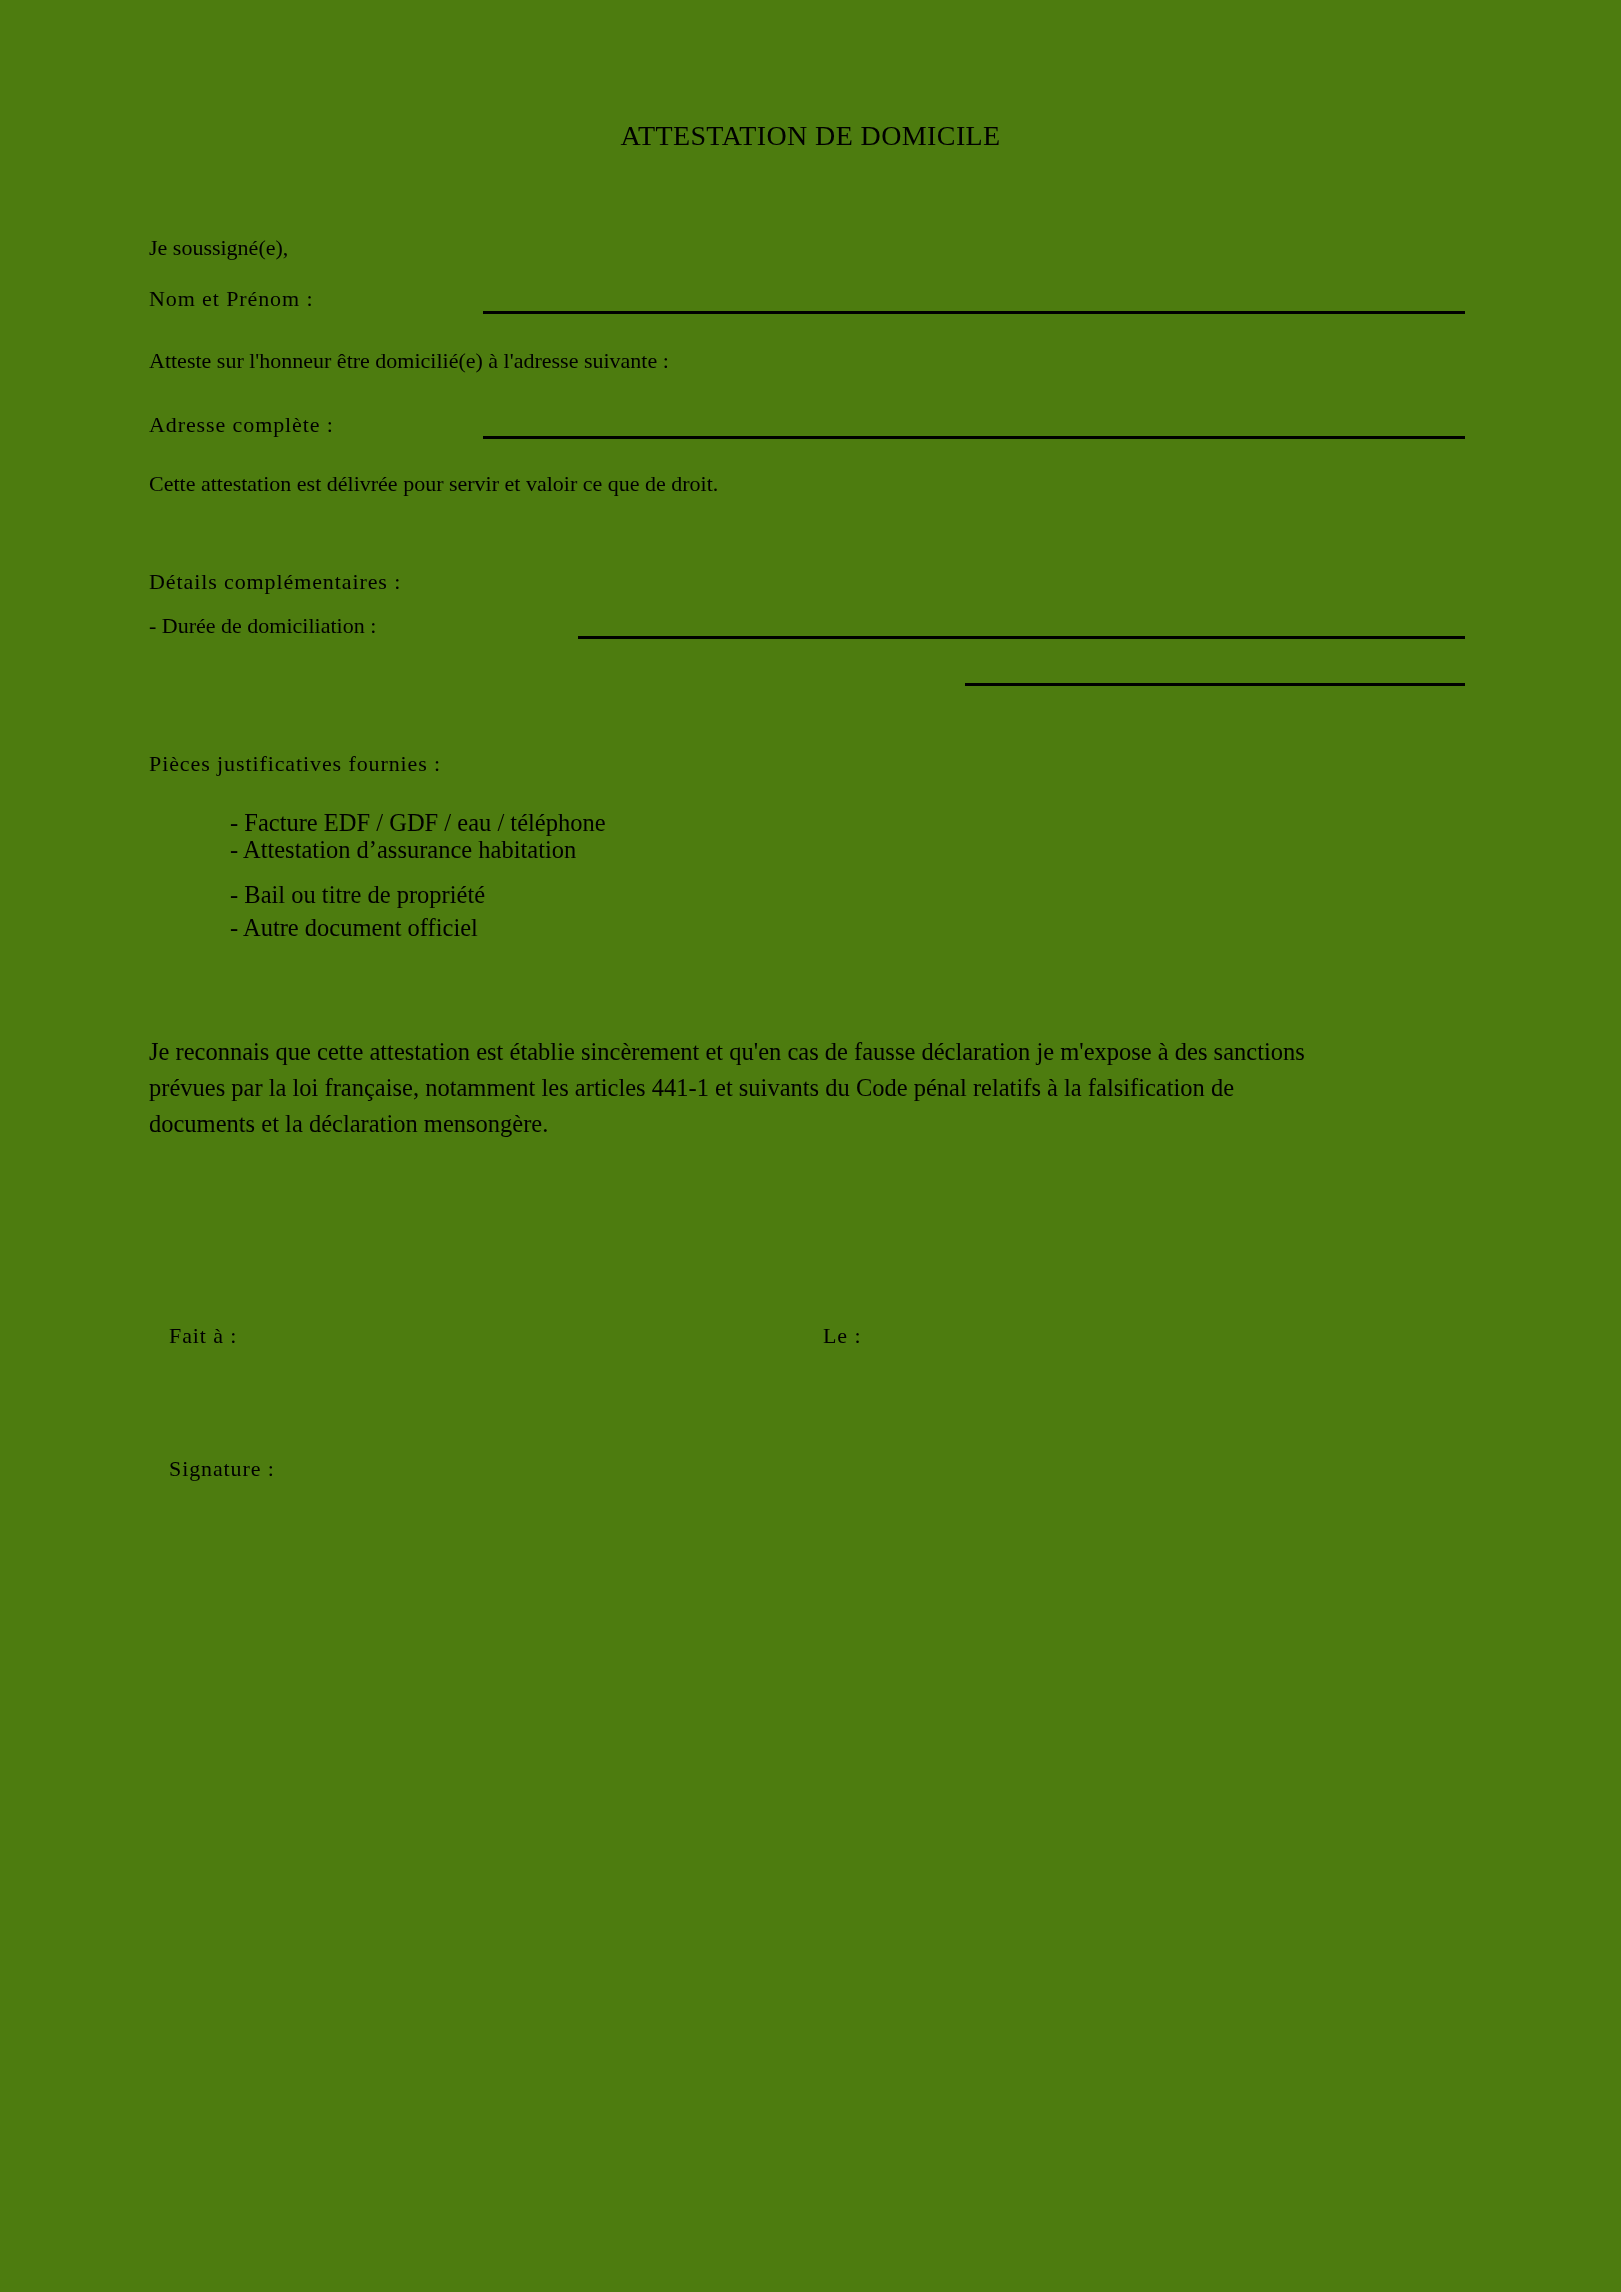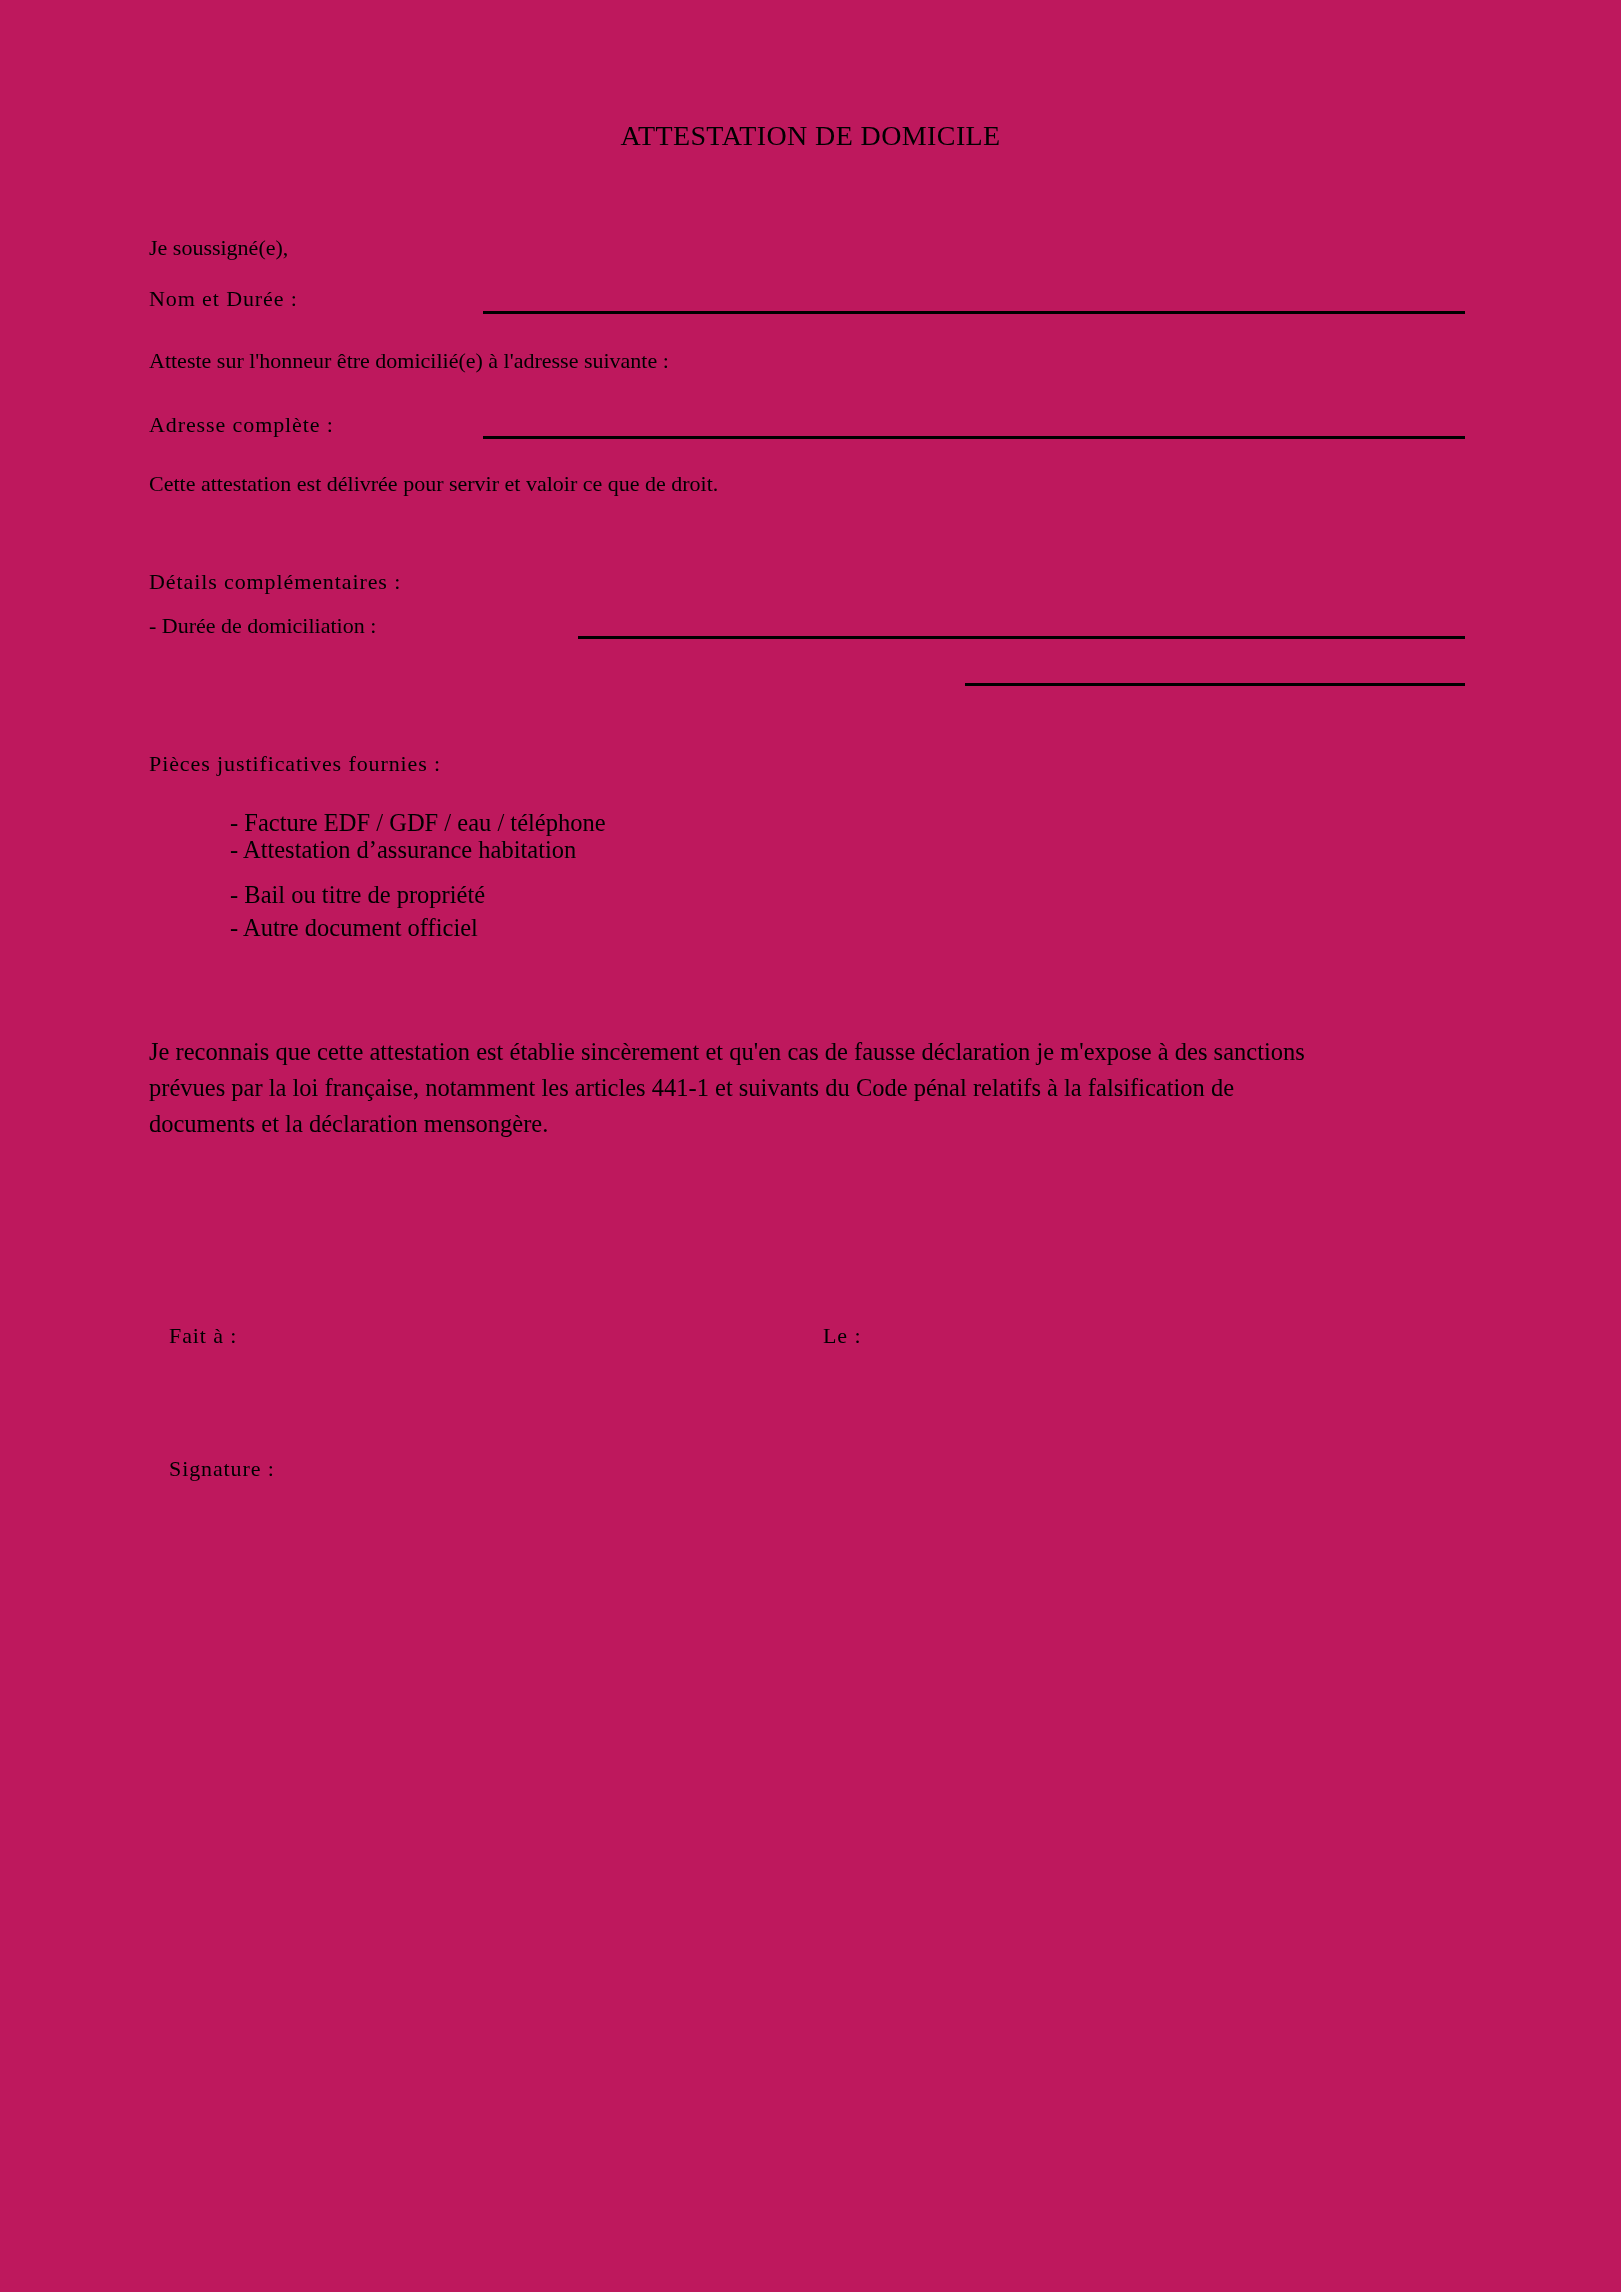--- a/index.html
+++ b/index.html
@@ -4,21 +4,21 @@
 <style>
   html, body {
     margin: 0;
     padding: 0;
     background: #ffffff;
   }
   .page {
     position: relative;
     width: 1621px;
     height: 2293px;
-    background: #be185d;
+    background: #4d7c0f;
     font-family: "Liberation Serif", "DejaVu Serif", serif;
     color: #000000;
     overflow: hidden;
   }
 
   
   .doc-title {
     position: absolute;
     top: 120px;
     left: 0;
@@ -72,21 +72,21 @@
 </style>
 </head>
 <body>
 
 <div class="page">
 
   <div class="doc-title">ATTESTATION DE DOMICILE</div>
 
   <div class="line" style="top:233px;">Je soussigné(e),</div>
 
-  <div class="line tracked" style="top:284px;">Nom et Durée :</div>
+  <div class="line tracked" style="top:284px;">Nom et Prénom :</div>
   <div class="rule" style="left:483px; top:311px; width:982px;"></div>
 
   <div class="line" style="top:346px;">Atteste sur l'honneur être domicilié(e) à l'adresse suivante :</div>
 
   <div class="line tracked" style="top:410px;">Adresse complète :</div>
   <div class="rule" style="left:483px; top:436px; width:982px;"></div>
 
   <div class="line" style="top:469px;">Cette attestation est délivrée pour servir et valoir ce que de droit.</div>
 
   <div class="line tracked" style="top:567px;">Détails complémentaires :</div>

